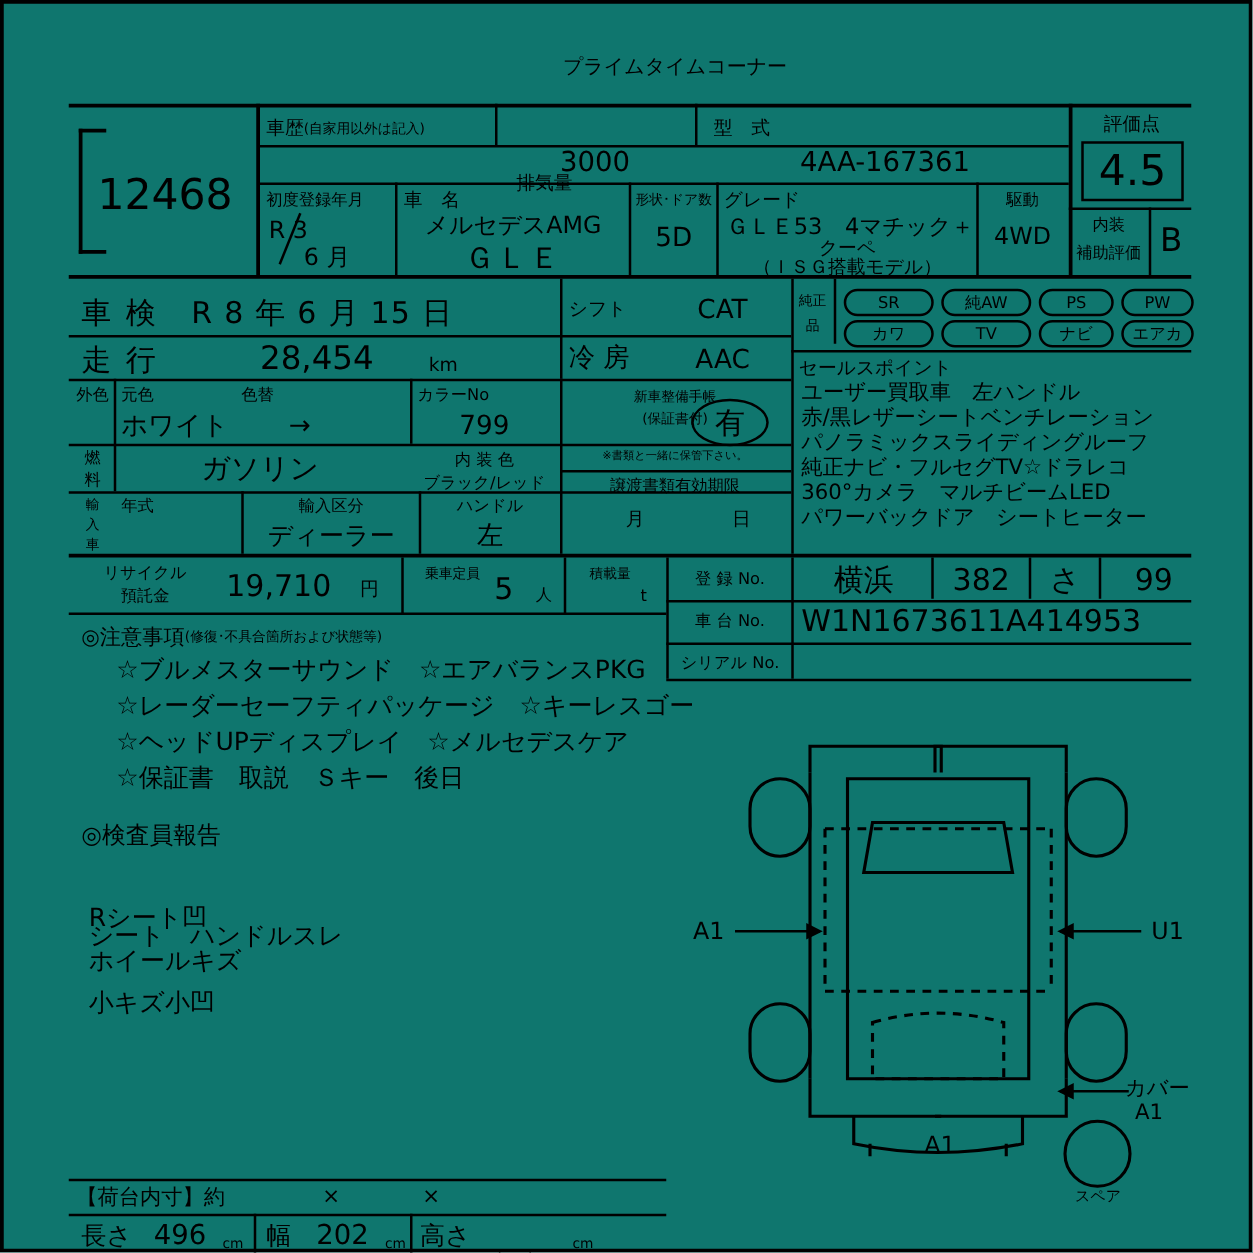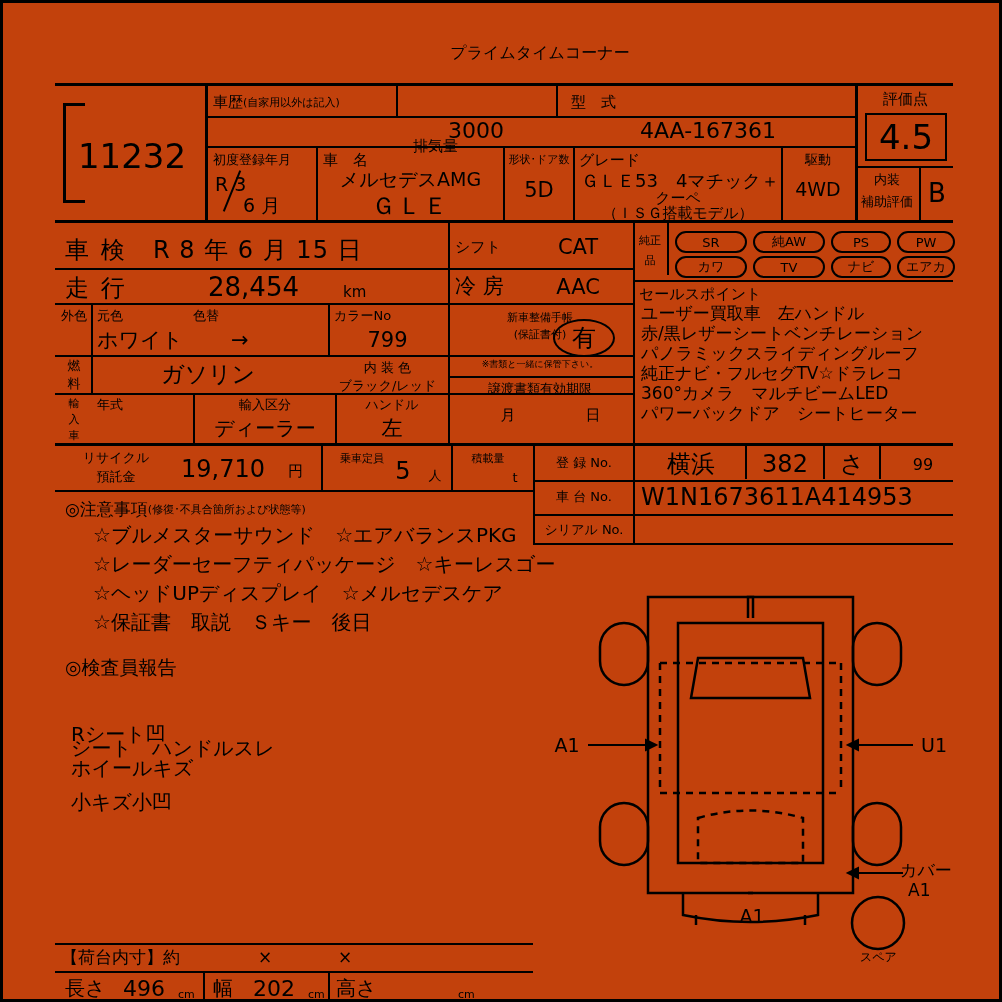--- a/index.html
+++ b/index.html
@@ -1,17 +1,17 @@
 <!DOCTYPE html>
 <html><head>
 <meta charset="utf-8">
 <style>
   html,body{margin:0;padding:0;background:#fff;}
   body{width:1002px;height:1002px;font-family:"DejaVu Sans","Liberation Sans",sans-serif;color:#000;}
-  #sheet{position:relative;width:1002px;height:1002px;box-sizing:border-box;border:3px solid #000;background:#c2410c;}
+  #sheet{position:relative;width:1002px;height:1002px;box-sizing:border-box;border:3px solid #000;background:#0f766e;}
   .abs{position:absolute;box-sizing:border-box;}
   .bx{position:absolute;box-sizing:border-box;border:2px solid #000;}
   .ctr{display:flex;align-items:center;justify-content:center;text-align:center;}
   .lft{display:flex;align-items:center;}
   .lbl{font-size:15px;}
   .sm{font-size:13px;}
   .xs{font-size:11px;}
   .hline{position:absolute;background:#000;}
   .vline{position:absolute;background:#000;}
   .pill{border:2px solid #000;border-radius:11px;display:flex;align-items:center;justify-content:center;font-size:13px;}
@@ -22,21 +22,21 @@
 <body>
 
 <div id="sheet">
 
   <div class="abs ctr" style="left:222px;top:24px;width:630px;height:52px;">プライムタイムコーナー</div>
 
   <div class="hline" style="left:52px;top:80px;width:898px;height:3px;"></div>
   <div class="vline" style="left:202px;top:80px;width:3px;height:137px;"></div>
   <div class="vline" style="left:852px;top:80px;width:3px;height:137px;"></div>
 
-  <div class="abs ctr" style="left:55px;top:130px;width:148px;height:46px;font-size:34px;">11232</div>
+  <div class="abs ctr" style="left:55px;top:130px;width:148px;height:46px;font-size:34px;">12468</div>
 
   <div class="hline" style="left:60px;top:100px;width:22px;height:3px;"></div>
   <div class="vline" style="left:60px;top:100px;width:3px;height:100px;"></div>
   <div class="hline" style="left:60px;top:197px;width:22px;height:3px;"></div>
 
   <div class="abs lft" style="left:210px;top:86px;height:26px;">
     <span class="lbl">車歴</span>
     <span class="xs">(自家用以外は記入)</span>
   </div>
   <div class="abs lft lbl" style="left:410px;top:86px;height:26px;margin-top:44px;">排気量</div>
@@ -180,21 +180,21 @@
 
   <div class="vline" style="left:530px;top:443px;width:2px;height:97px;"></div>
   <div class="abs ctr sm" style="left:532px;top:448px;width:98px;height:24px;">登 録 No.</div>
   <div class="vline" style="left:630px;top:443px;width:2px;height:97px;"></div>
   <div class="abs ctr" style="left:634px;top:446px;width:108px;height:30px;font-size:24px;">横浜</div>
   <div class="vline" style="left:742px;top:443px;width:2px;height:33px;"></div>
   <div class="abs ctr" style="left:744px;top:446px;width:76px;height:30px;font-size:24px;">382</div>
   <div class="vline" style="left:820px;top:443px;width:2px;height:33px;"></div>
   <div class="abs ctr" style="left:822px;top:446px;width:54px;height:30px;font-size:24px;">さ</div>
   <div class="vline" style="left:876px;top:443px;width:2px;height:33px;"></div>
-  <div class="abs ctr" style="left:878px;top:446px;width:72px;height:30px;font-size:16px;padding-left:12px;">99</div>
+  <div class="abs ctr" style="left:878px;top:446px;width:72px;height:30px;font-size:24px;padding-left:12px;">99</div>
 
   <div class="hline" style="left:530px;top:477px;width:420px;height:2px;"></div>
   <div class="abs ctr sm" style="left:532px;top:481px;width:98px;height:26px;">車 台 No.</div>
   <div class="abs lft" style="left:638px;top:478px;height:32px;font-size:24px;">W1N1673611A414953</div>
   <div class="hline" style="left:530px;top:511px;width:420px;height:2px;"></div>
   <div class="abs ctr sm" style="left:532px;top:515px;width:98px;height:24px;">シリアル No.</div>
   <div class="hline" style="left:530px;top:540px;width:420px;height:2px;"></div>
 
   <div class="abs lft" style="left:62px;top:494px;height:24px;font-size:17px;">
     <span>◎注意事項</span>

